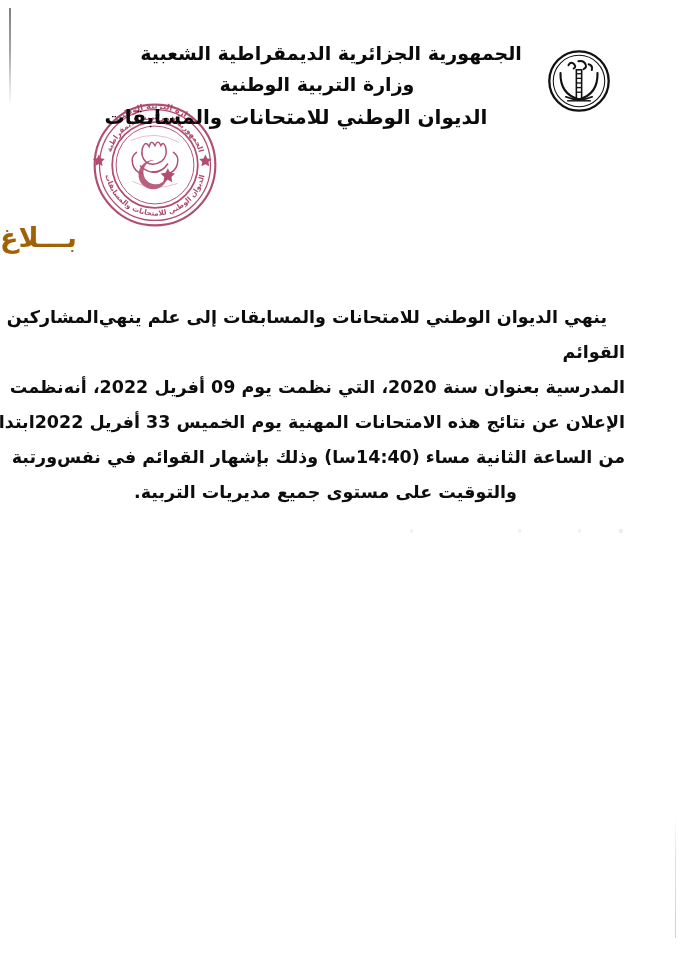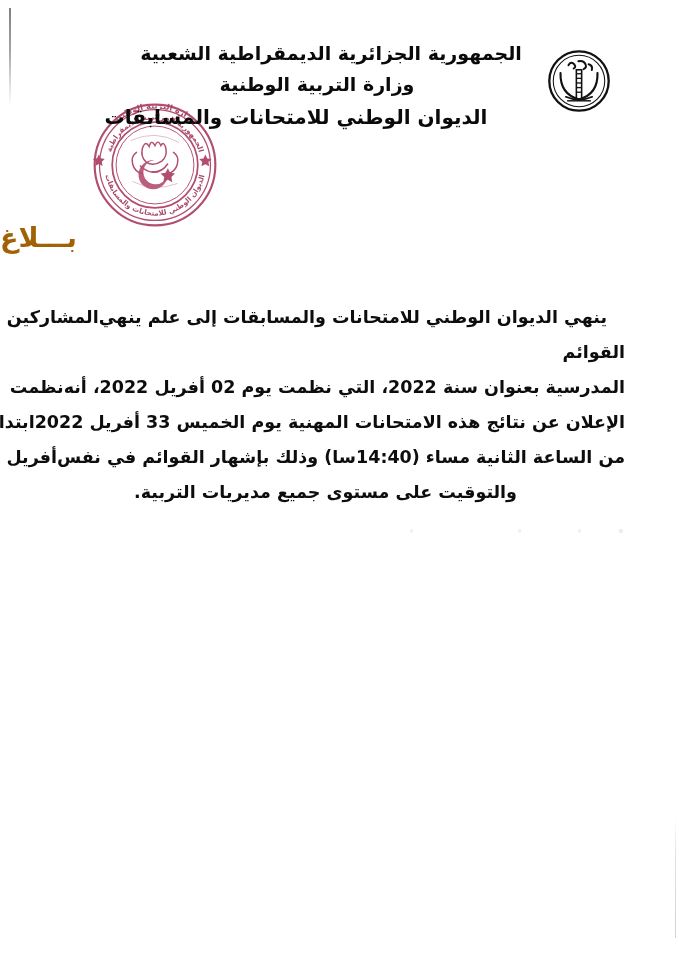--- a/index.html
+++ b/index.html
@@ -223,32 +223,32 @@
     <div class="body-line indent-first">
       <span>ينهي الديوان الوطني للامتحانات والمسابقات إلى علم ينهي</span>
       <span>المشاركين</span>
     </div>
 
     <div class="body-line">
       <span>القوائم</span>
     </div>
 
     <div class="body-line">
-      <span>المدرسية بعنوان سنة 2022، التي نظمت يوم 02 أفريل 2022، أنه</span>
+      <span>المدرسية بعنوان سنة 2020، التي نظمت يوم 09 أفريل 2022، أنه</span>
       <span>نظمت</span>
     </div>
 
     <div class="body-line">
       <span>الإعلان عن نتائج هذه الامتحانات المهنية يوم الخميس 33 أفريل 2022</span>
       <span>ابتداء</span>
     </div>
 
     <div class="body-line">
       <span>من الساعة الثانية مساء (14:40سا) وذلك بإشهار القوائم في نفس</span>
-      <span>أفريل</span>
+      <span>ورتبة</span>
     </div>
 
     <div class="body-line last-line">
       <span>والتوقيت على مستوى جميع مديريات التربية.</span>
     </div>
 
   </div>
 
 </div>
 

